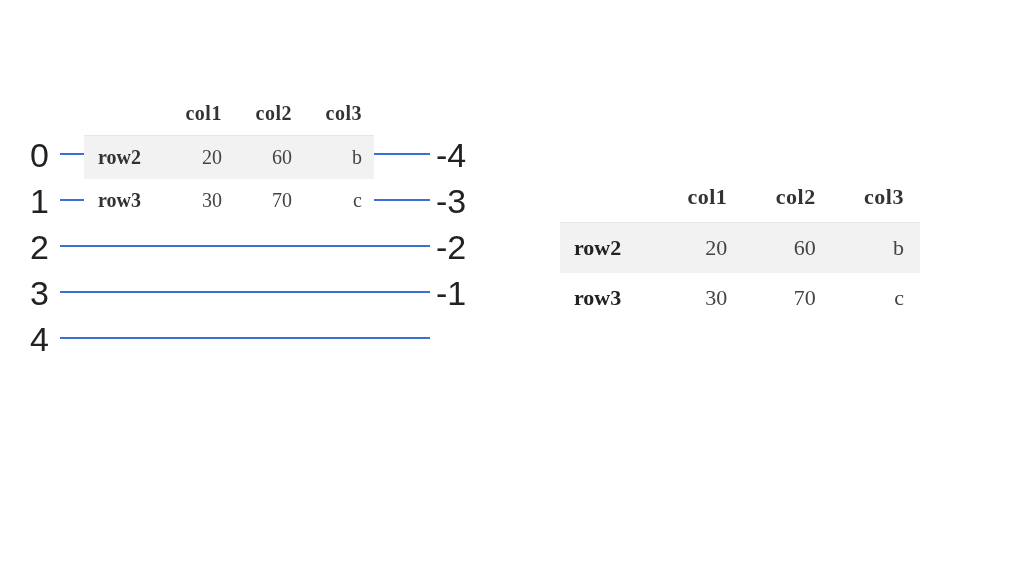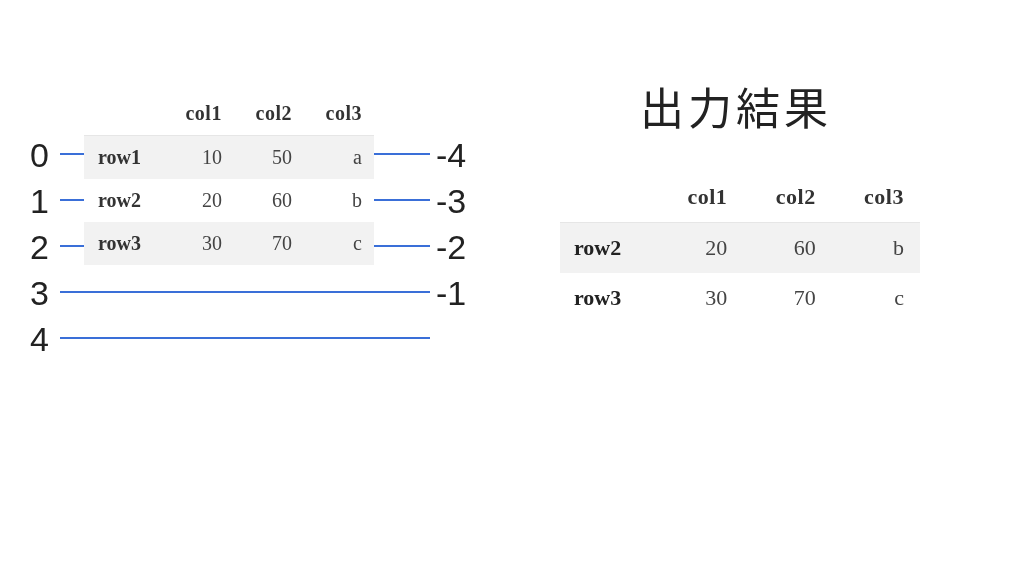--- a/index.html
+++ b/index.html
@@ -157,42 +157,35 @@
       <thead>
         <tr>
           <th class="corner"></th>
           <th>col1</th>
           <th>col2</th>
           <th>col3</th>
         </tr>
       </thead>
       <tbody>
         <tr>
-          <th>row1</th>
-          <td>10</td>
-          <td>50</td>
-          <td>a</td>
-        </tr>
-        <tr>
           <th>row2</th>
           <td>20</td>
           <td>60</td>
           <td>b</td>
         </tr>
         <tr>
           <th>row3</th>
           <td>30</td>
           <td>70</td>
           <td>c</td>
         </tr>
       </tbody>
     </table>
   </div>
 
-  <div class="output-title">出力結果</div>
 
   <div class="right-table-wrap">
     <table class="df2">
       <thead>
         <tr>
           <th></th>
           <th>col1</th>
           <th>col2</th>
           <th>col3</th>
         </tr>

